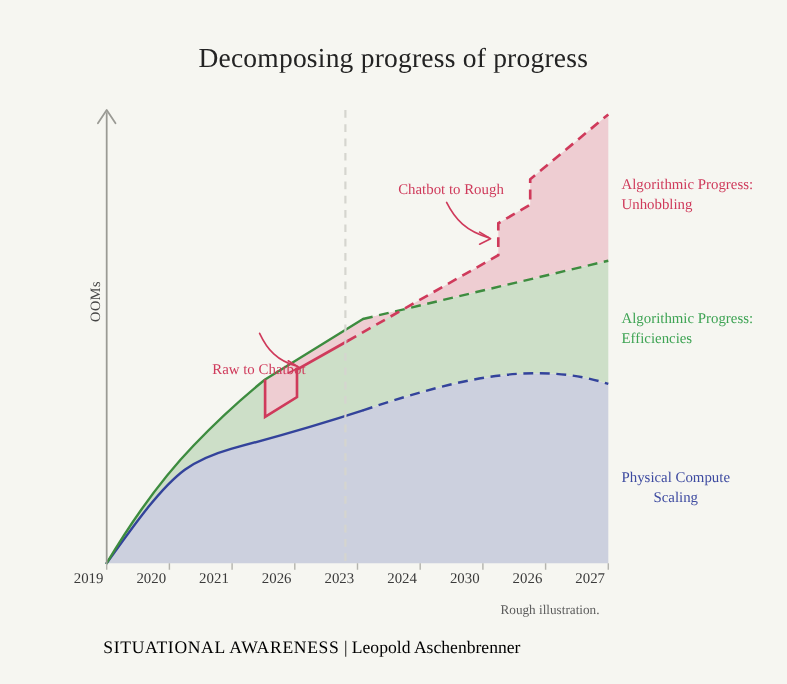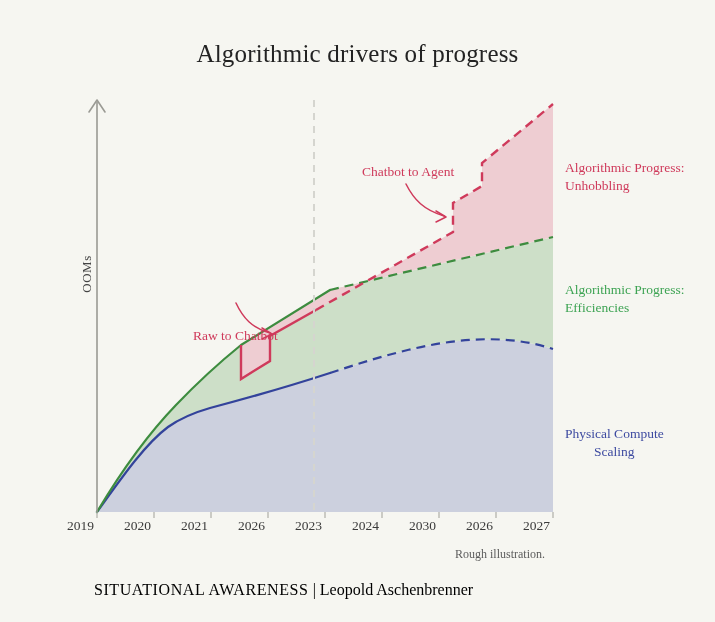--- a/index.html
+++ b/index.html
@@ -93,21 +93,21 @@
     font-size: 16px;
     color: #000000;
   }
   .footer .brand { letter-spacing: 0.6px; }
 </style>
 </head>
 <body>
 
 <div id="chart-root">
 
-  <div class="chart-title">Algorithmic drivers of progress</div>
+  <div class="chart-title">Decomposing progress of progress</div>
 
   <svg class="plot-svg" width="715" height="622">
     <defs></defs>
 
     <path fill="#ccd0de" stroke="none" d="M 97,512
          C 120,480 145,444 168,427
          C 182,417 196,412 210,408
          C 248,398 290,386 330,373
          C 400,350 480,325 553,349
          L 553,512 Z"></path>
@@ -206,21 +206,21 @@
   <div class="tick-label" style="left:553px">2027</div>
 
   <div class="series-label label-red">Algorithmic Progress:
 Unhobbling</div>
   <div class="series-label label-green">Algorithmic Progress:
 Efficiencies</div>
   <div class="series-label label-blue">Physical Compute
 Scaling</div>
 
   <div class="annotation anno-raw">Raw to Chatbot</div>
-  <div class="annotation anno-chatbot">Chatbot to Agent</div>
+  <div class="annotation anno-chatbot">Chatbot to Rough</div>
 
   <div class="rough-note">Rough illustration.</div>
 
   <div class="footer">
     <span class="brand">SITUATIONAL AWARENESS</span><span> | </span><span>Leopold Aschenbrenner</span>
   </div>
 
 </div>
 
 </body></html>

